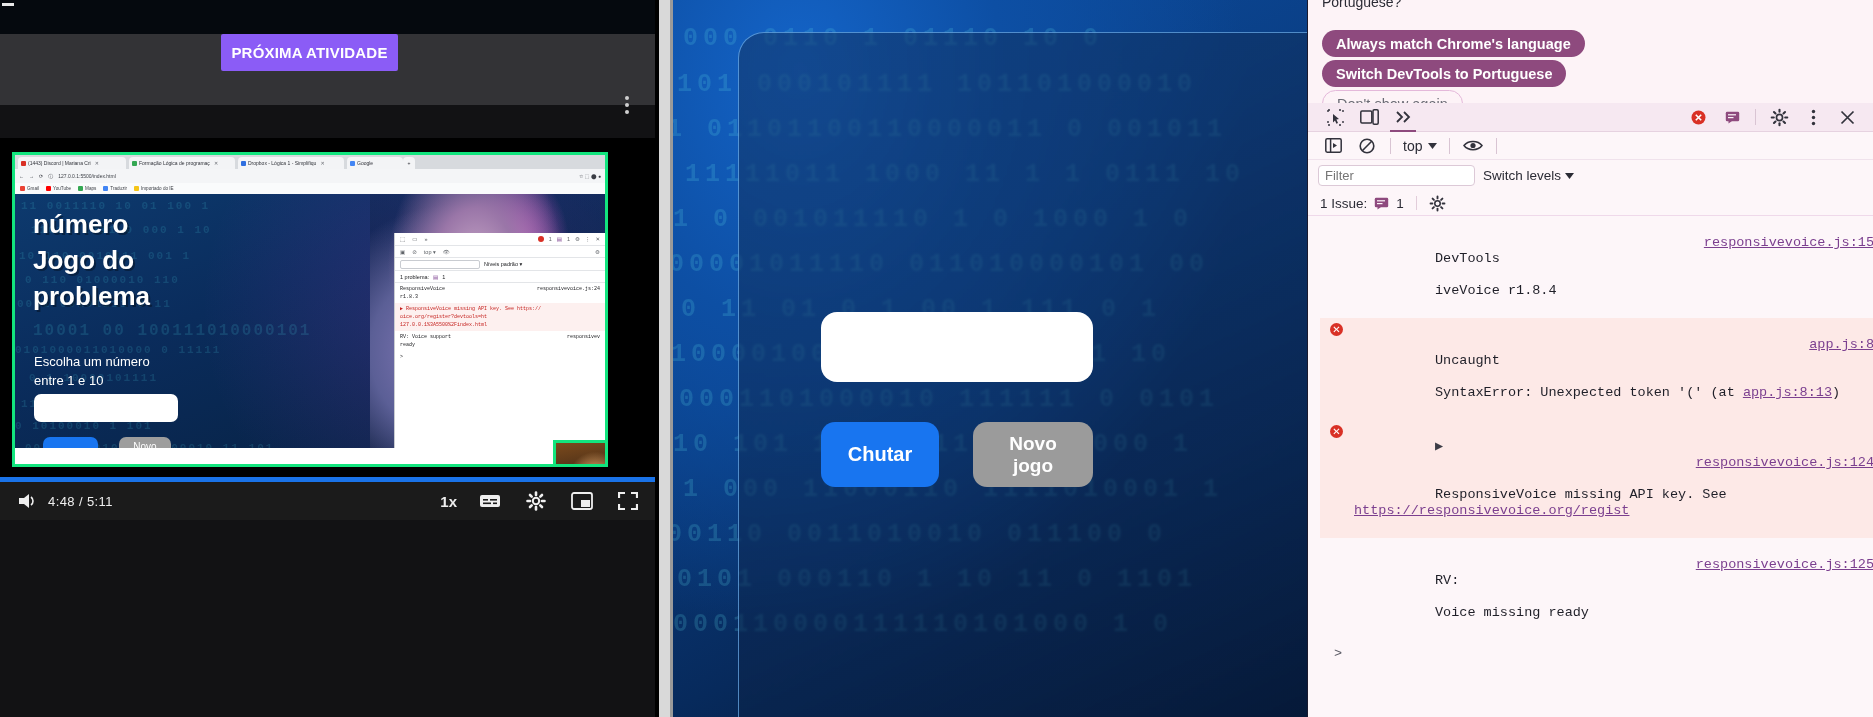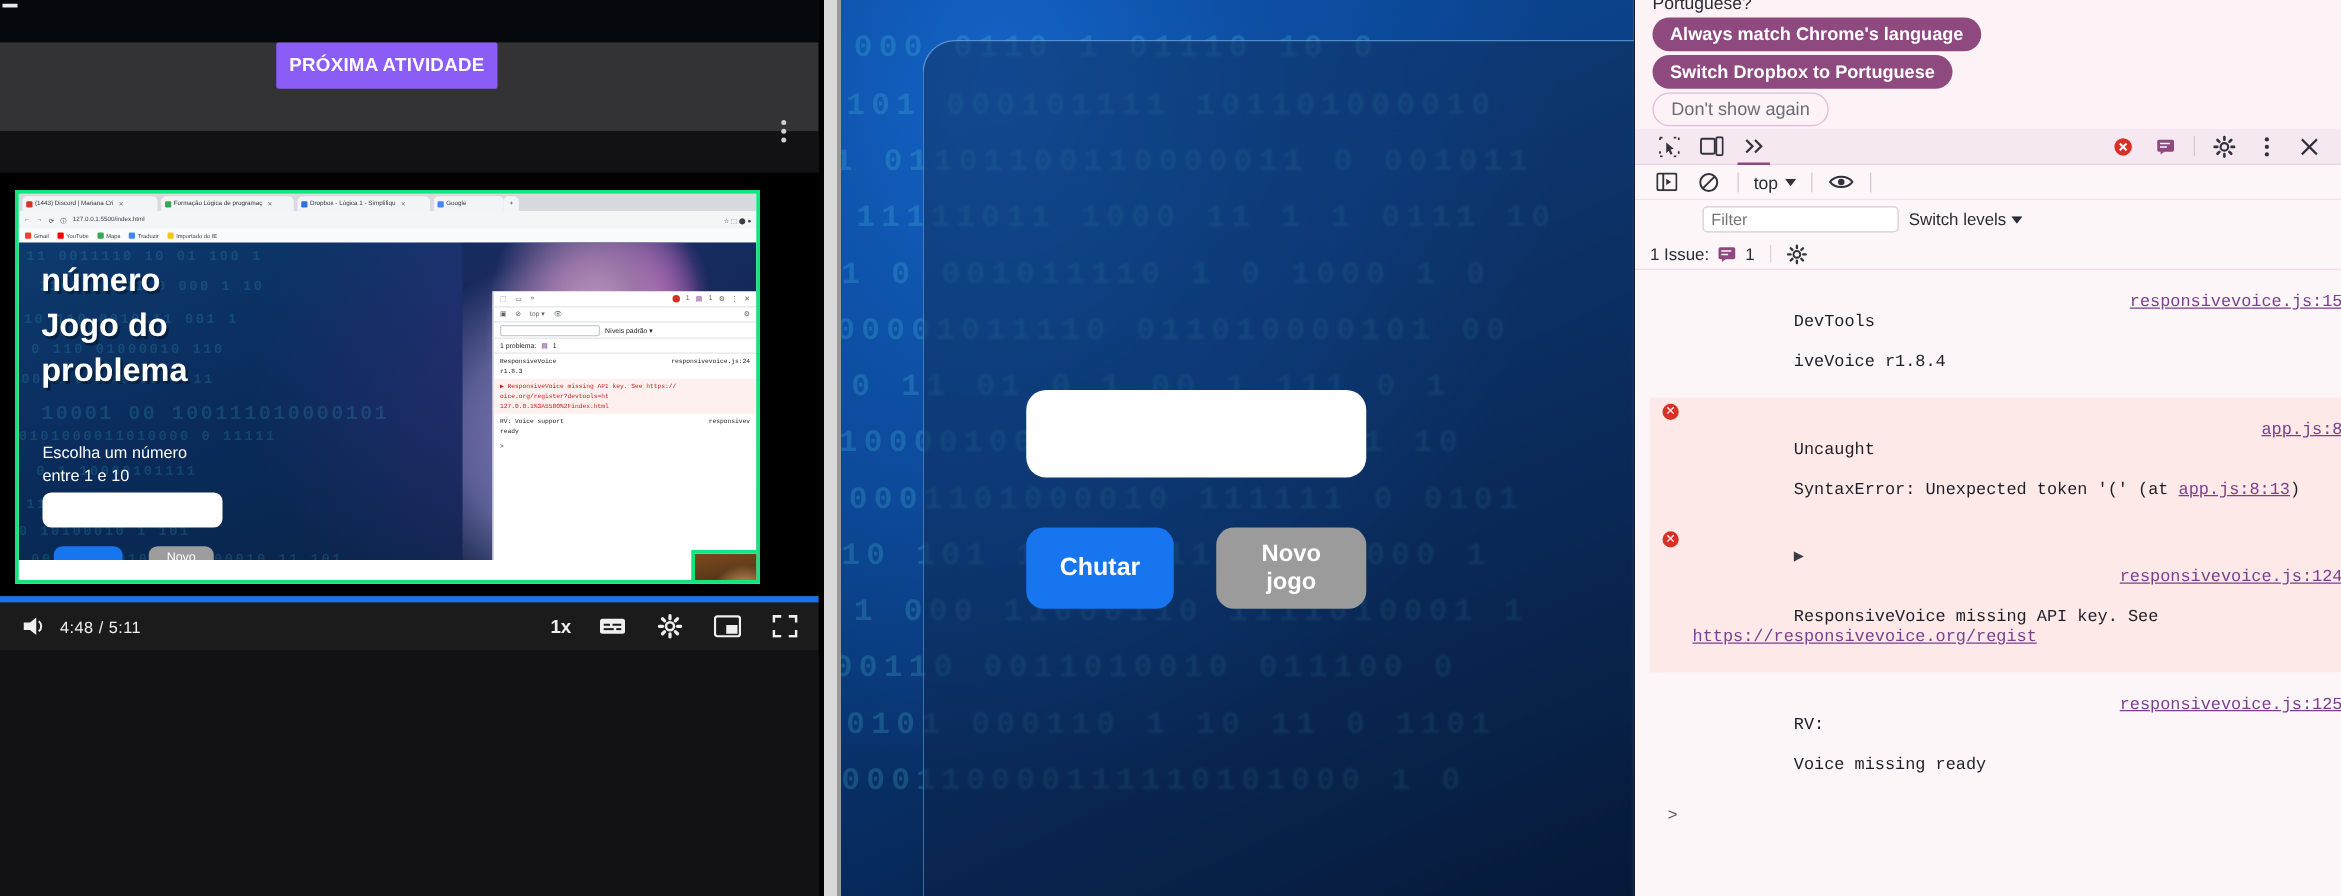--- a/index.html
+++ b/index.html
@@ -218,21 +218,21 @@
   #dt-translate {
     position: relative; height: 103px; background: #fdf3f7; padding: 0 14px;
   }
   #dt-translate-q {
     position: absolute; left: 14px; top: -6px; font-size: 14px; color: #2b2b35;
   }
   .chip {
     display: inline-flex; align-items: center; justify-content: center;
     height: 27px; padding: 0 14px; border-radius: 14px; font-size: 14.5px;
     font-weight: bold; color: #fff; background: #8e4a7e; cursor: pointer;
-    font-family: "Liberation Sans", sans-serif; border: none; white-space: nowrap;
+    font-family: "Liberation Sans", sans-serif; border: none; white-space: nowrap; margin-top: 16px;
   }
   .chip.ghost {
     background: transparent; color: #6b6b75; border: 1px solid #e4b8da; font-weight: normal;
   }
   #chip1 { position: absolute; left: 14px; top: 14px; }
   #chip2 { position: absolute; left: 14px; top: 44px; }
   #chip3 { position: absolute; left: 14px; top: 74px; }
   #dt-toolbar {
     position: absolute; left: 0; top: 103px; width: 566px; height: 29px;
     background: #f6e8f1; border-bottom: 1px solid #e6d2e0;
@@ -257,21 +257,20 @@
     padding: 0 6px; cursor: pointer;
   }
   #dt-filterbar {
     position: absolute; left: 0; top: 160px; width: 566px; height: 31px;
     display: flex; align-items: center; padding: 0 10px; gap: 8px;
   }
   #dt-filter-input {
     width: 157px; height: 21px; border: 1px solid #dcc9d7; border-radius: 4px;
     background: #fff; font-size: 13px; color: #8d8d96; padding: 0 6px;
     font-family: "Liberation Sans", sans-serif;
-    margin-left: 44px;
   }
   #dt-levels { font-size: 13.5px; color: #2b2b35; display:flex; align-items:center; gap:4px; cursor:pointer; }
   #dt-issues {
     position: absolute; left: 0; top: 191px; width: 566px; height: 25px;
     display: flex; align-items: center; padding: 0 12px; gap: 7px;
     font-size: 13.5px; color: #2b2b35; border-bottom: 1px solid #efd9ea;
   }
   #dt-issues .vsep { width:1px; height:14px; background:#e2cdda; margin:0 5px; }
   #console-log {
     position: absolute; left: 12px; top: 216px; width: 562px; bottom: 0;
@@ -561,21 +560,21 @@
         <span>jogo</span>
       </button>
     </div>
   </div>
 
   <div id="devtools">
 
     <div id="dt-translate">
       <div id="dt-translate-q">Portuguese?</div>
       <button class="chip" id="chip1">Always match Chrome's language</button>
-      <button class="chip" id="chip2">Switch Dropbox to Portuguese</button>
+      <button class="chip" id="chip2">Switch DevTools to Portuguese</button>
       <button class="chip ghost" id="chip3">Don't show again</button>
     </div>
 
     <div id="dt-toolbar">
       <div class="tb-item">
         <svg width="17" height="17" viewBox="0 0 17 17">
           <path d="M1 1h4M12 1h4M1 16h4M12 16h4M1 1v4M16 1v4M1 12v4M16 12v4" stroke="#32323c" stroke-width="1.4" fill="none" stroke-dasharray="2 2"></path>
           <path d="M6 5l6 5-2.6.6L11 14l-1.6.8L8 11.5 6 13.5z" fill="#32323c"></path>
         </svg>
       </div>

